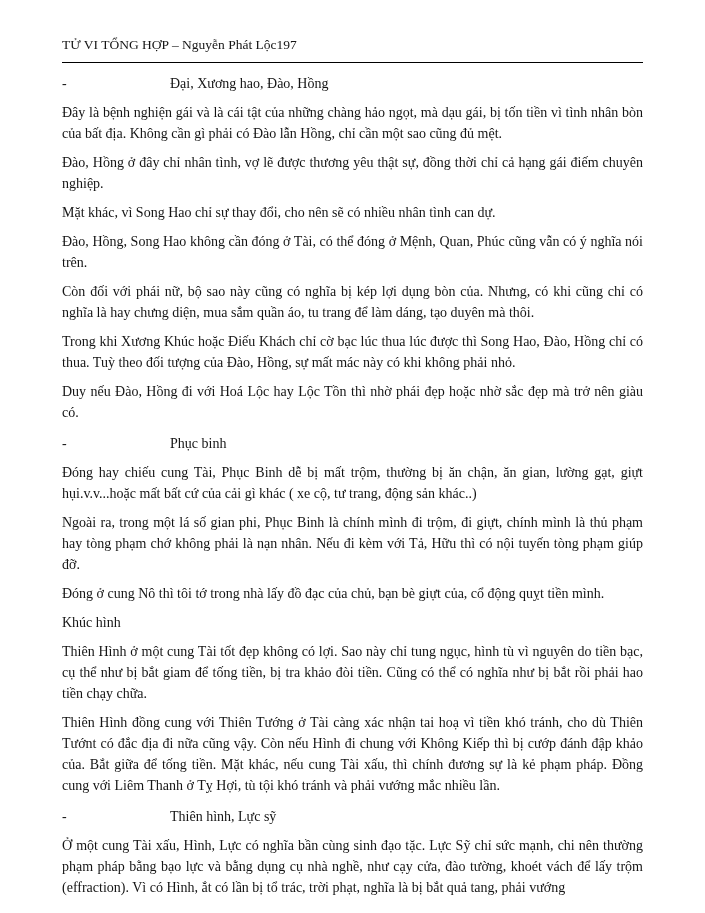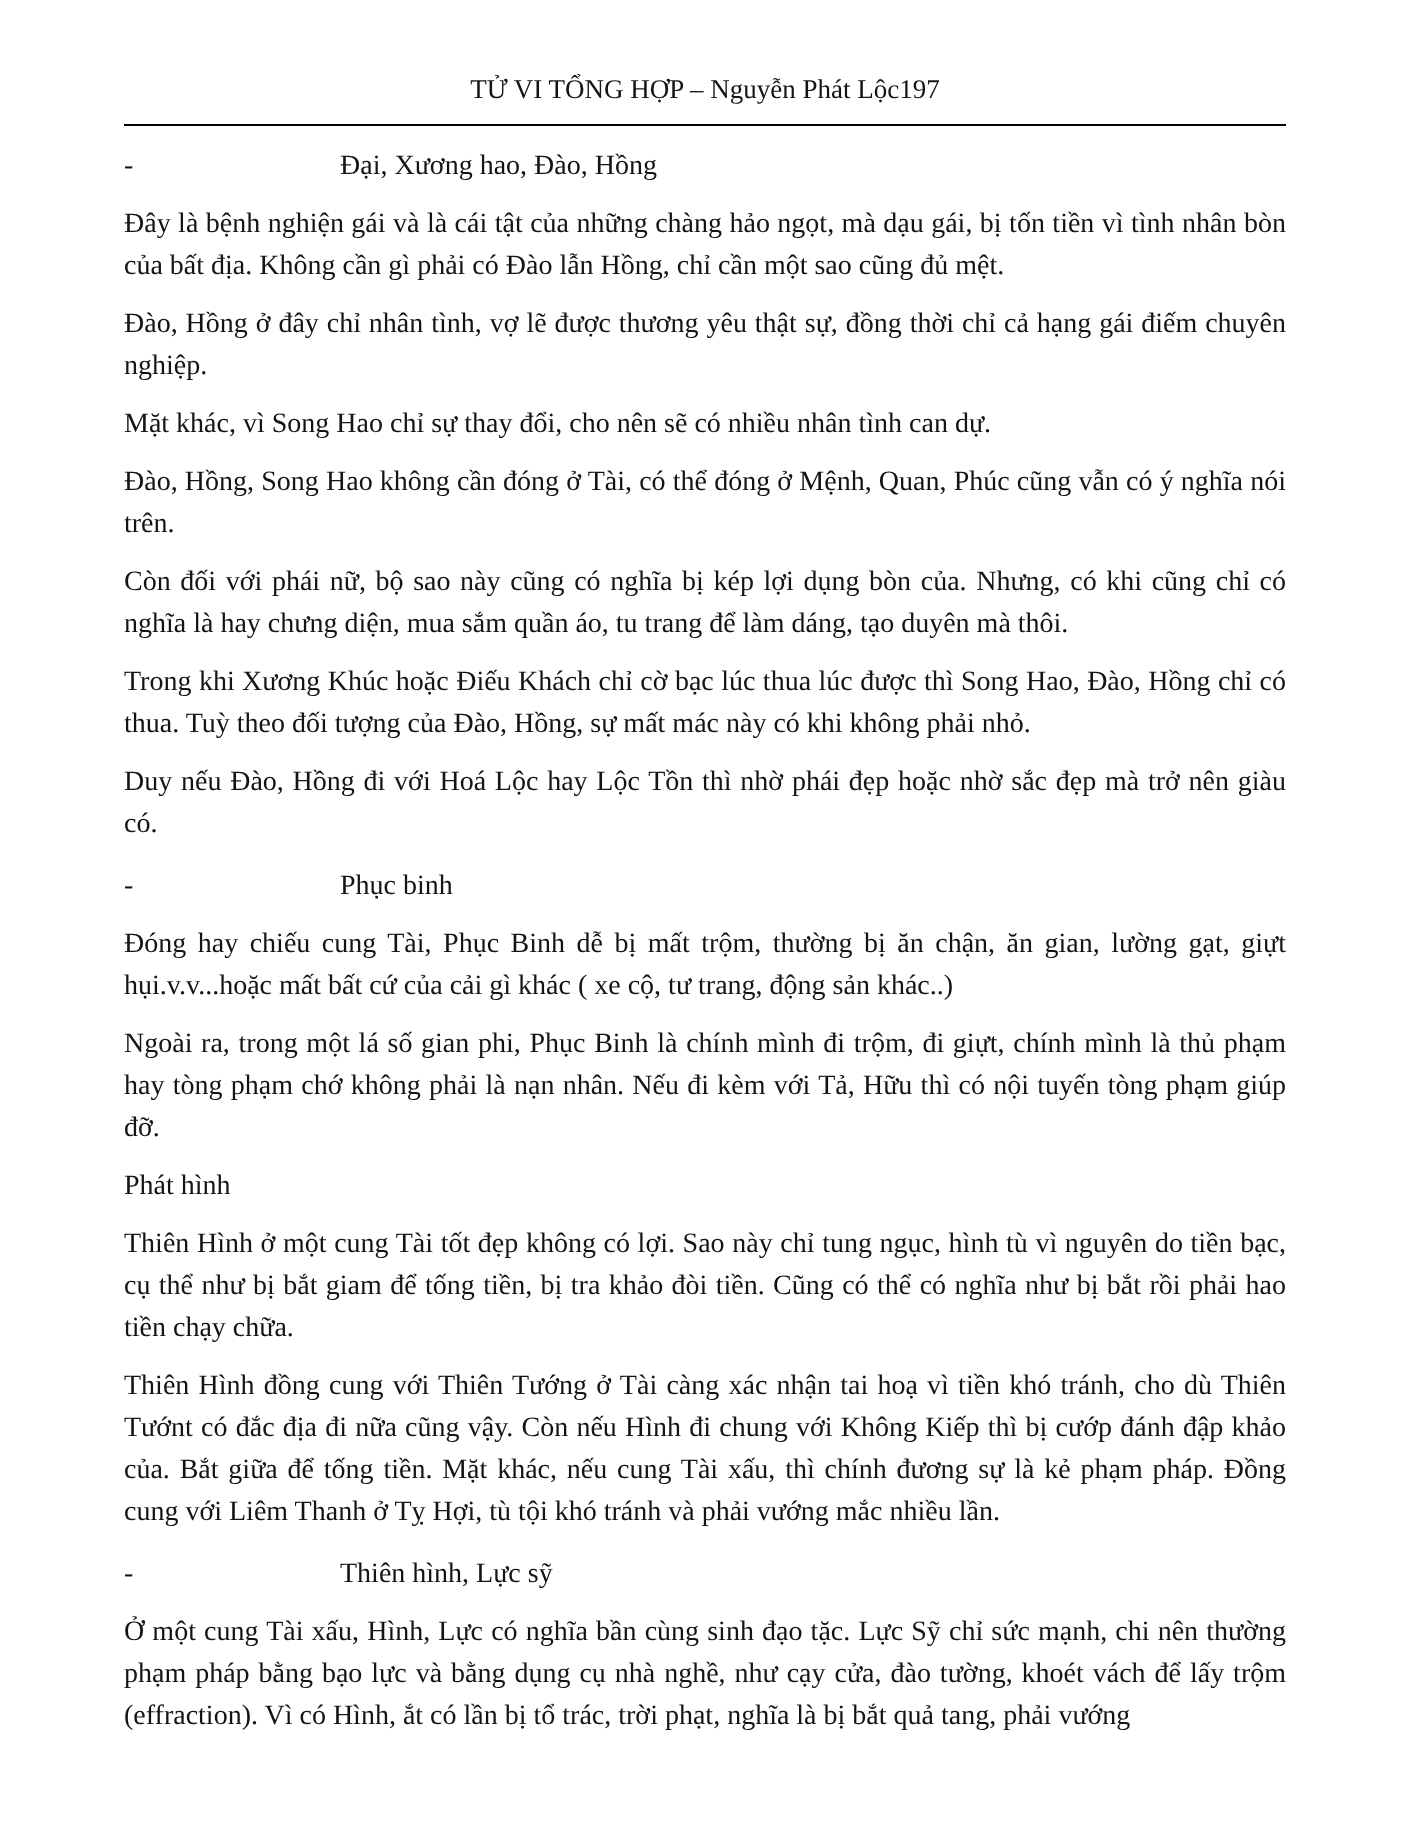--- a/index.html
+++ b/index.html
@@ -14,21 +14,21 @@
   .page {
     box-sizing: border-box;
     width: 705px;
     height: 913px;
     padding: 36px 62px 0 62px;
     background: #ffffff;
     overflow: hidden;
   }
   .header {
     display: flex;
-    justify-content: center;
+    justify-content: flex-start;
     align-items: baseline;
     font-size: 13.5px;
     line-height: 17px;
   }
   .rule {
     border: none;
     border-top: 1.4px solid #000;
     margin: 9px 0 0 0;
   }
   .block { font-size: 14px; line-height: 21px; }
@@ -75,22 +75,23 @@
   <p class="block">Trong khi Xương Khúc hoặc Điếu Khách chỉ cờ bạc lúc thua lúc được thì Song Hao, Đào, Hồng chỉ có thua. Tuỳ theo đối tượng của Đào, Hồng, sự mất mác này có khi không phải nhỏ.</p>
   <p class="block">Duy nếu Đào, Hồng đi với Hoá Lộc hay Lộc Tồn thì nhờ phái đẹp hoặc nhờ sắc đẹp mà trở nên giàu có.</p>
 
   <div class="block heading-dash">
     <span class="dash">-</span>
     <span>Phục binh</span>
   </div>
 
   <p class="block">Đóng hay chiếu cung Tài, Phục Binh dễ bị mất trộm, thường bị ăn chận, ăn gian, lường gạt, giựt hụi.v.v...hoặc mất bất cứ của cải gì khác ( xe cộ, tư trang, động sản khác..)</p>
   <p class="block">Ngoài ra, trong một lá số gian phi, Phục Binh là chính mình đi trộm, đi giựt, chính mình là thủ phạm hay tòng phạm chớ không phải là nạn nhân. Nếu đi kèm với Tả, Hữu thì có nội tuyến tòng phạm giúp đỡ.</p>
+  <p class="block">Đóng ở cung Nô thì tôi tớ trong nhà lấy đồ đạc của chủ, bạn bè giựt của, cổ động quỵt tiền mình.</p>
 
-  <p class="block plain-heading">Phát hình</p>
+  <p class="block plain-heading">Khúc hình</p>
 
   <p class="block">Thiên Hình ở một cung Tài tốt đẹp không có lợi. Sao này chỉ tung ngục, hình tù vì nguyên do tiền bạc, cụ thể như bị bắt giam để tống tiền, bị tra khảo đòi tiền. Cũng có thể có nghĩa như bị bắt rồi phải hao tiền chạy chữa.</p>
   <p class="block">Thiên Hình đồng cung với Thiên Tướng ở Tài càng xác nhận tai hoạ vì tiền khó tránh, cho dù Thiên Tướnt có đắc địa đi nữa cũng vậy. Còn nếu Hình đi chung với Không Kiếp thì bị cướp đánh đập khảo của. Bắt giữa để tống tiền. Mặt khác, nếu cung Tài xấu, thì chính đương sự là kẻ phạm pháp. Đồng cung với Liêm Thanh ở Tỵ Hợi, tù tội khó tránh và phải vướng mắc nhiều lần.</p>
 
   <div class="block heading-dash">
     <span class="dash">-</span>
     <span>Thiên hình, Lực sỹ</span>
   </div>
 
   <p class="block">Ở một cung Tài xấu, Hình, Lực có nghĩa bần cùng sinh đạo tặc. Lực Sỹ chỉ sức mạnh, chi nên thường phạm pháp bằng bạo lực và bằng dụng cụ nhà nghề, như cạy cửa, đào tường, khoét vách để lấy trộm (effraction). Vì có Hình, ắt có lần bị tổ trác, trời phạt, nghĩa là bị bắt quả tang, phải vướng</p>

